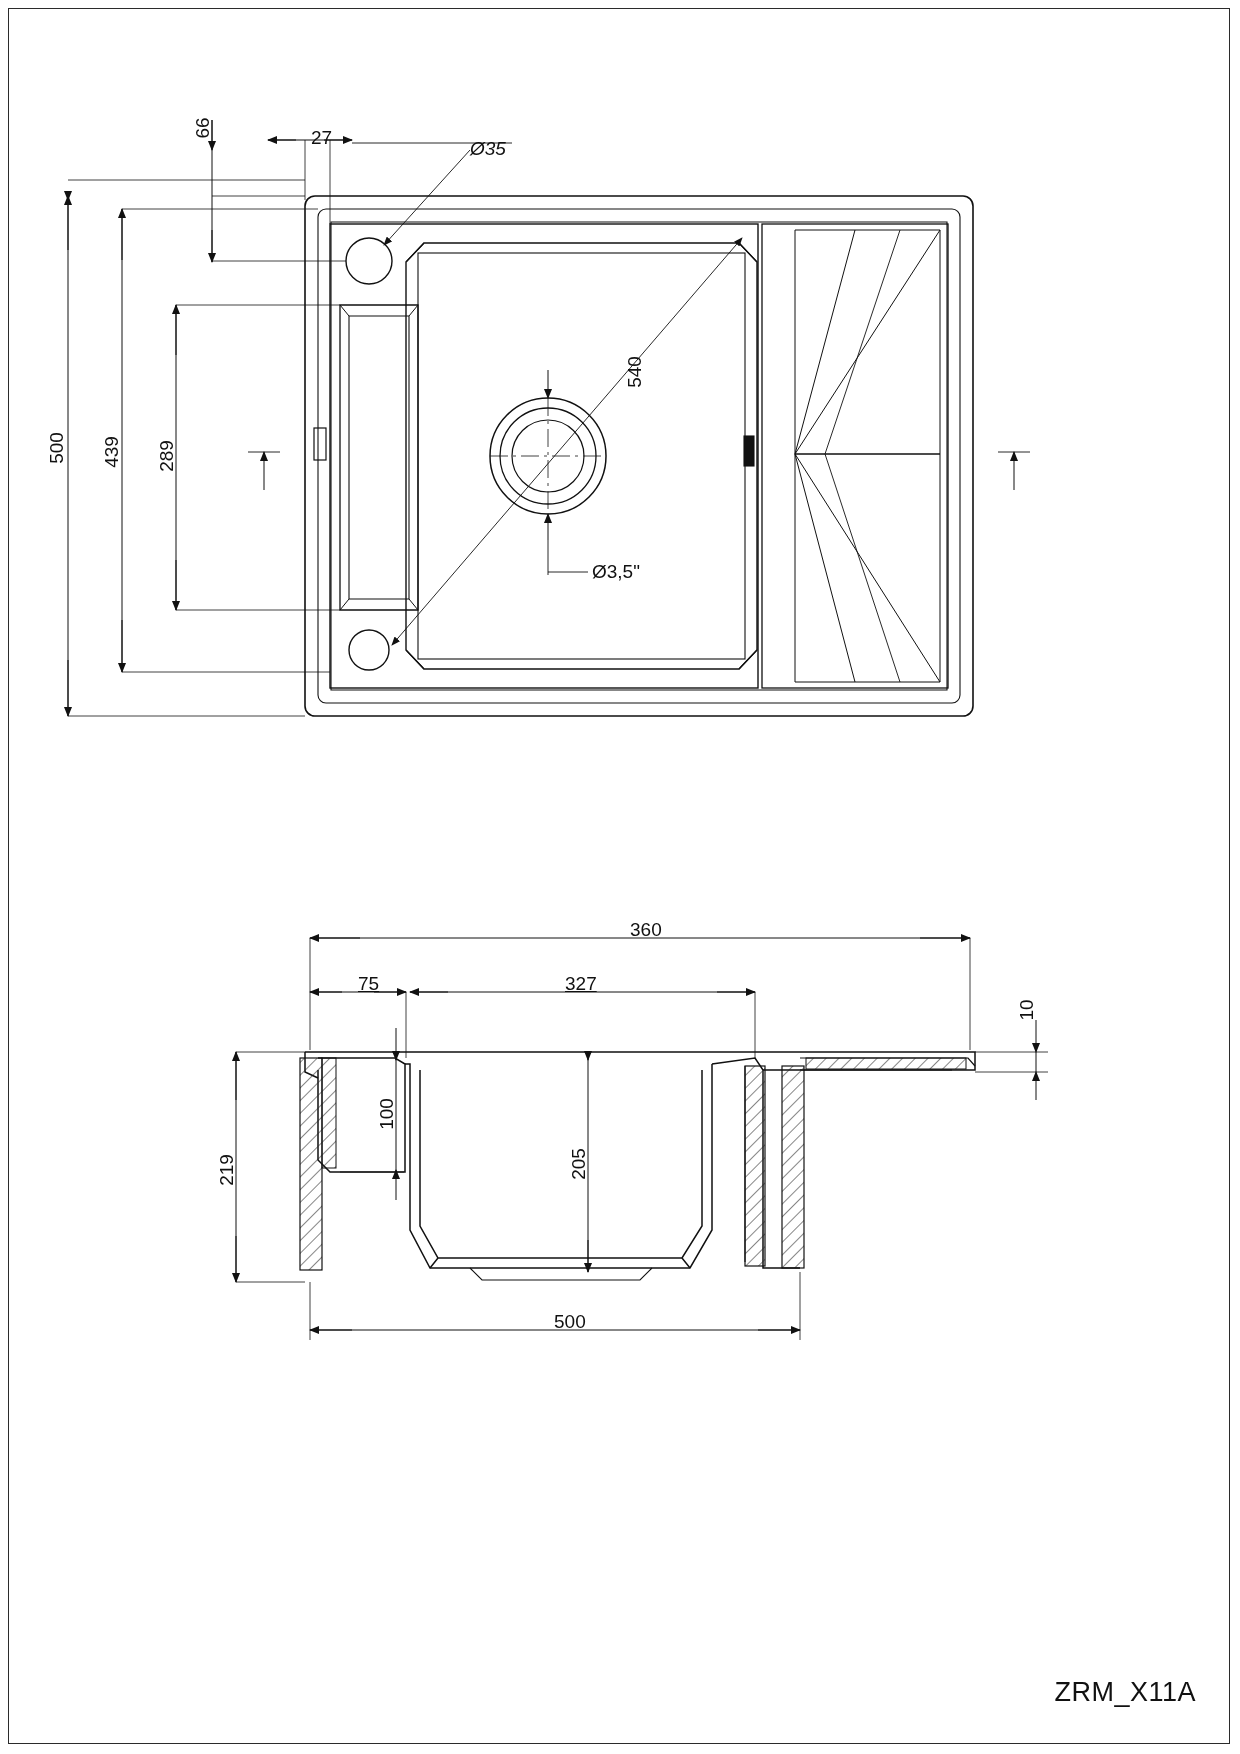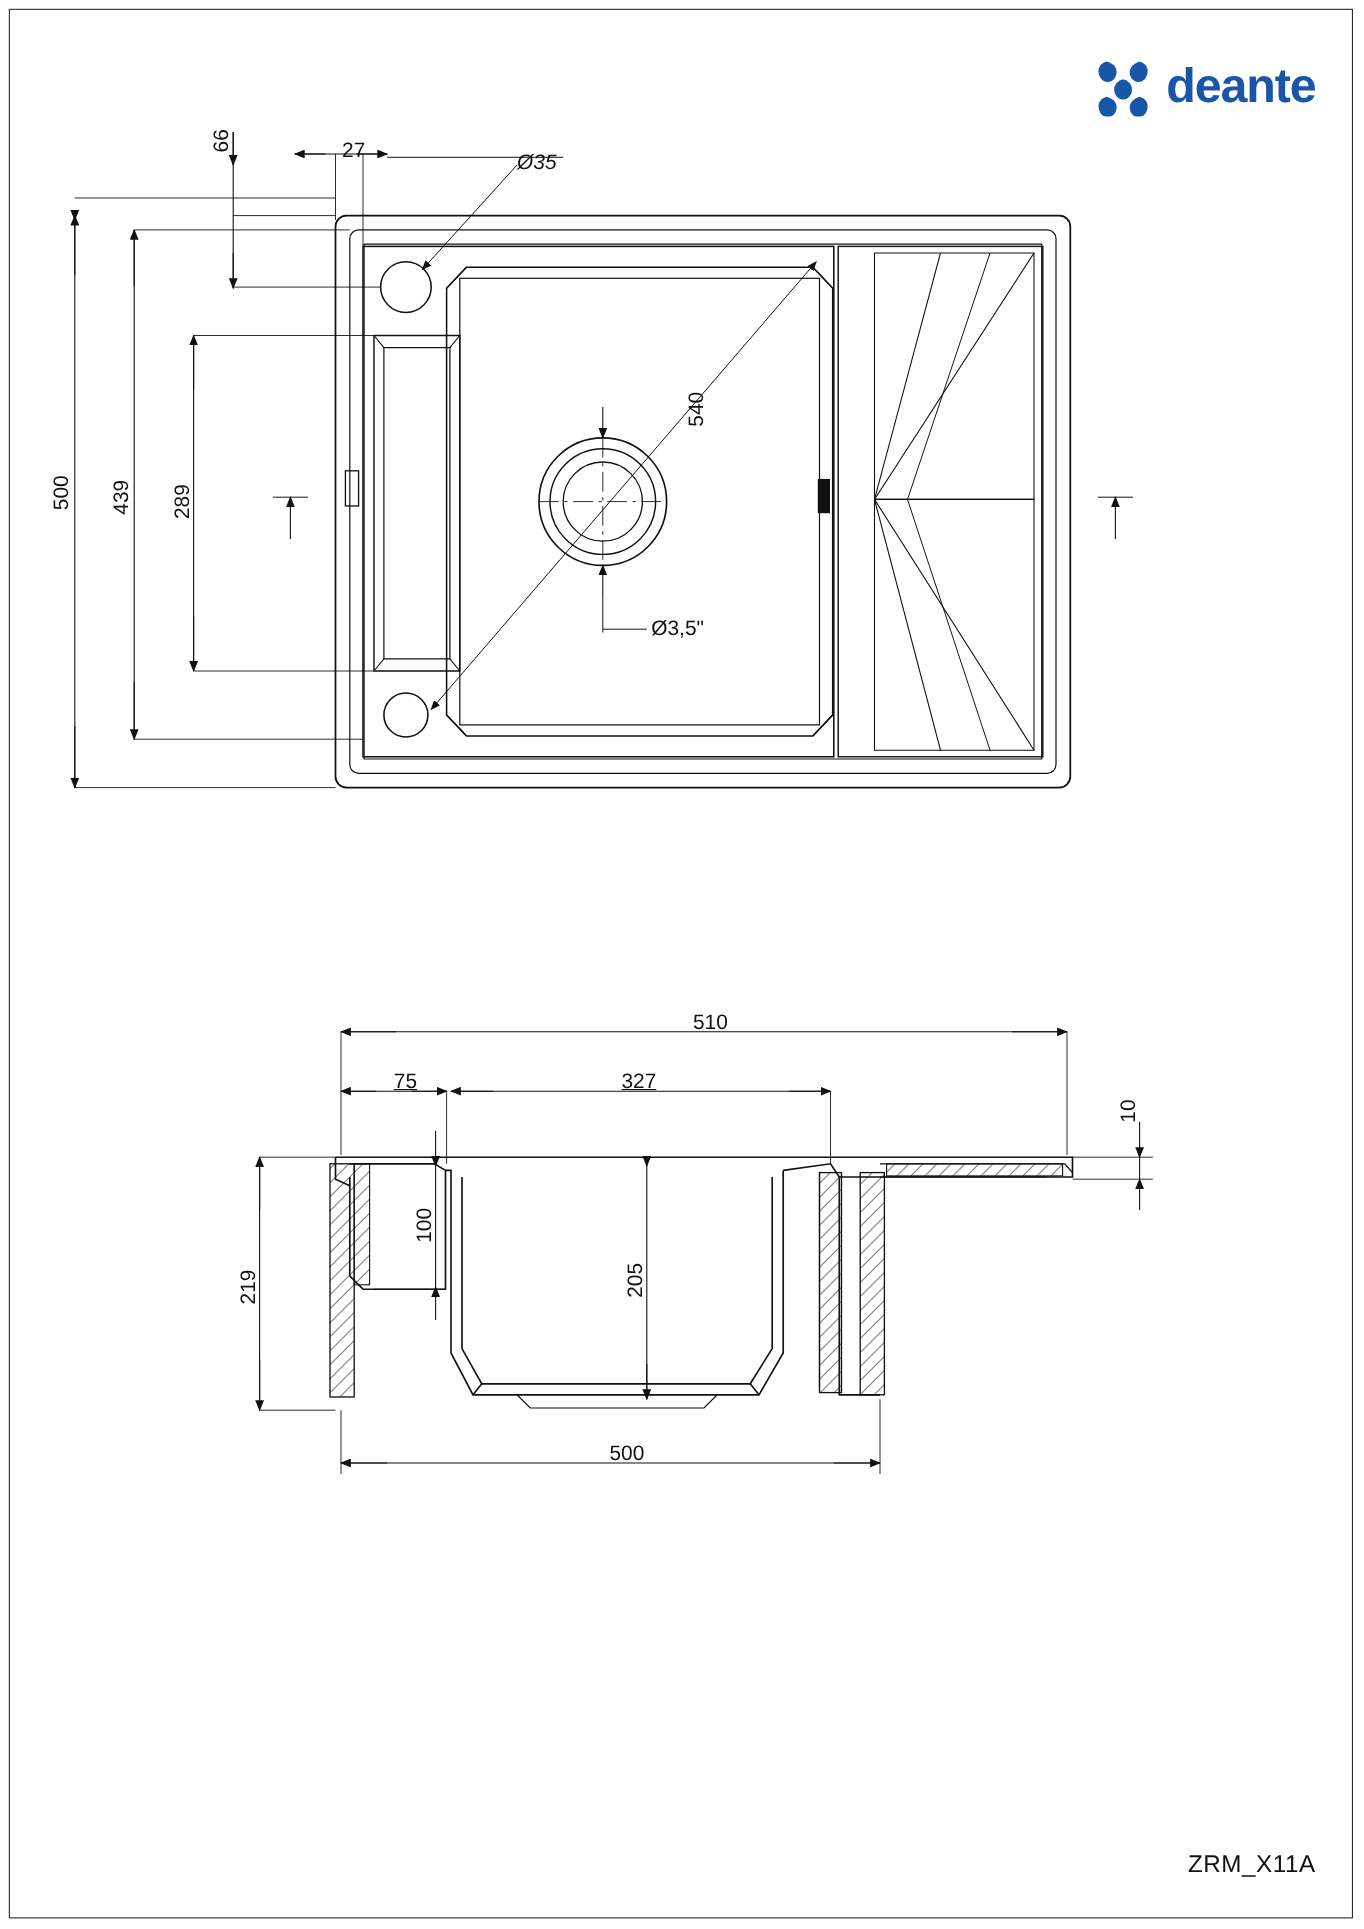--- a/index.html
+++ b/index.html
@@ -20,47 +20,35 @@
   .brand{
     position:absolute;right:44px;top:52px;
     display:flex;align-items:center;gap:10px;
   }
   .brand-text{
     font-size:44px;font-weight:bold;color:#1a56a8;letter-spacing:-1px;
     line-height:1;
   }
   .code{
     position:absolute;right:44px;bottom:46px;
-    font-size:22px;color:#111;letter-spacing:0.5px;
+    font-size:27px;color:#111;letter-spacing:0.5px;
   }
   .lbl{
     position:absolute;font-size:19px;color:#111;white-space:nowrap;
     line-height:1;
   }
   .lbl.rot{transform-origin:center center;}
 </style>
 </head>
 <body>
 
 <div class="page" data-name="technical-drawing-page">
 
   <div class="border-frame" data-name="page-border"></div>
 
-  <div class="brand" data-name="brand-logo">
-    <svg width="58" height="54" viewBox="0 0 58 54" data-name="deante-flower-logo-icon" style="position:relative;left:0;top:0;">
-      <g fill="#1a56a8">
-        <path d="M14 4 C22 6 25 12 22 18 C19 24 11 24 8 18 C5 12 7 6 14 4 Z"></path>
-        <path d="M44 4 C51 6 53 12 50 18 C47 24 39 24 36 18 C33 12 37 6 44 4 Z"></path>
-        <path d="M29 20 C36 22 39 28 36 34 C33 40 25 40 22 34 C19 28 22 22 29 20 Z"></path>
-        <path d="M14 36 C22 38 25 44 22 50 C19 56 11 56 8 50 C5 44 7 38 14 36 Z"></path>
-        <path d="M44 36 C51 38 53 44 50 50 C47 56 39 56 36 50 C33 44 37 38 44 36 Z"></path>
-      </g>
-    </svg>
-    <span class="brand-text" data-name="brand-name">deante</span>
-  </div>
 
   <svg width="1240" height="1754" viewBox="0 0 1240 1754" data-name="drawing-canvas">
     <defs>
       <marker id="arr" markerWidth="10" markerHeight="8" refX="9" refY="4" orient="auto">
         <path d="M0,0 L10,4 L0,8 z" fill="#111"></path>
       </marker>
       <marker id="arrS" markerWidth="10" markerHeight="8" refX="1" refY="4" orient="auto">
         <path d="M10,0 L0,4 L10,8 z" fill="#111"></path>
       </marker>
       <pattern id="hatch" width="9" height="9" patternTransform="rotate(45)" patternUnits="userSpaceOnUse">
@@ -237,21 +225,21 @@
   <div class="lbl rot" style="left:202px;top:128px;transform:translate(-50%,-50%) rotate(-90deg);" data-name="dimension-label-66">66</div>
   <div class="lbl" style="left:311px;top:128px;" data-name="dimension-label-27">27</div>
   <div class="lbl" style="left:470px;top:139px;font-style:italic;" data-name="dimension-label-d35">Ø35</div>
   <div class="lbl rot" style="left:634px;top:372px;transform:translate(-50%,-50%) rotate(-90deg);" data-name="dimension-label-540">540</div>
   <div class="lbl" style="left:592px;top:562px;" data-name="dimension-label-d35-inch">Ø3,5"</div>
 
   <style>
     [data-name="dimension-label-500"]{left:56px !important;top:448px !important;}
   </style>
 
-  <div class="lbl" style="left:630px;top:920px;" data-name="dimension-label-640">510</div>
+  <div class="lbl" style="left:630px;top:920px;" data-name="dimension-label-640">360</div>
   <div class="lbl" style="left:358px;top:974px;text-decoration:underline;" data-name="dimension-label-75">75</div>
   <div class="lbl" style="left:565px;top:974px;text-decoration:underline;" data-name="dimension-label-327">327</div>
   <div class="lbl rot" style="left:1026px;top:1010px;transform:translate(-50%,-50%) rotate(-90deg);" data-name="dimension-label-10">10</div>
   <div class="lbl rot" style="left:386px;top:1114px;transform:translate(-50%,-50%) rotate(-90deg);" data-name="dimension-label-100">100</div>
   <div class="lbl rot" style="left:578px;top:1164px;transform:translate(-50%,-50%) rotate(-90deg);" data-name="dimension-label-205">205</div>
   <div class="lbl rot" style="left:226px;top:1170px;transform:translate(-50%,-50%) rotate(-90deg);" data-name="dimension-label-219">219</div>
   <div class="lbl" style="left:554px;top:1312px;" data-name="dimension-label-500-section">500</div>
 
   <div class="code" data-name="product-code">ZRM_X11A</div>
 </div>

